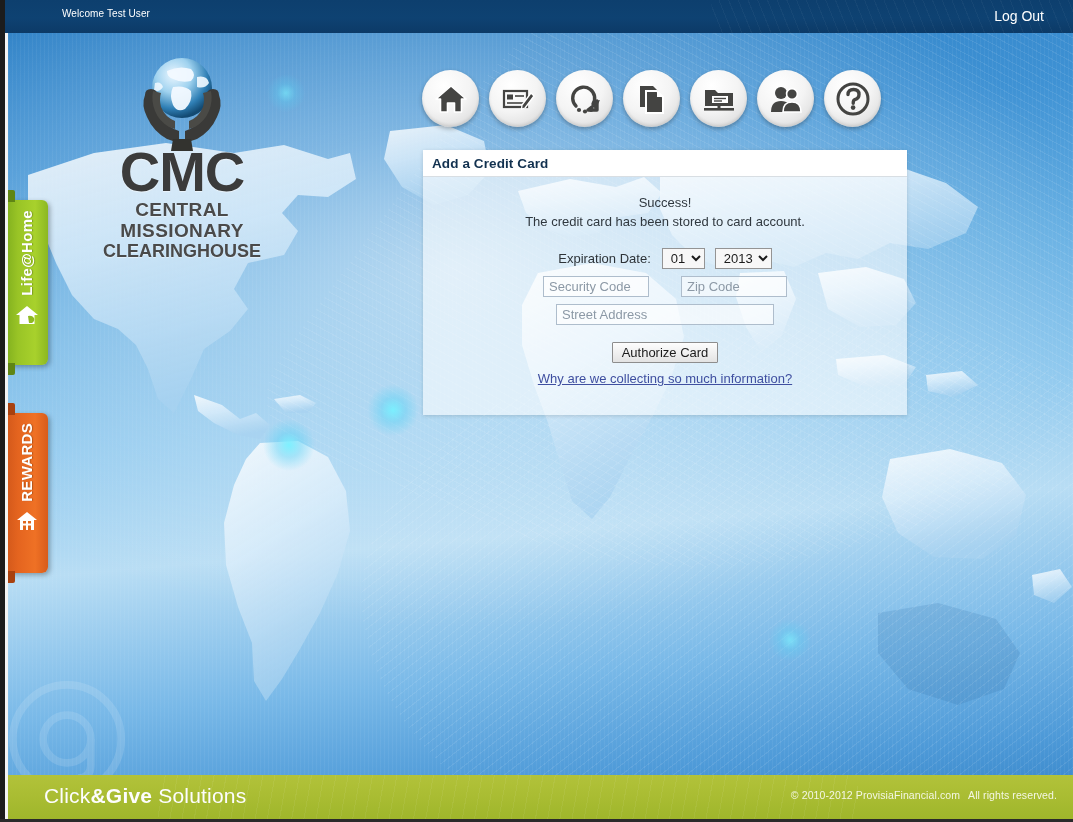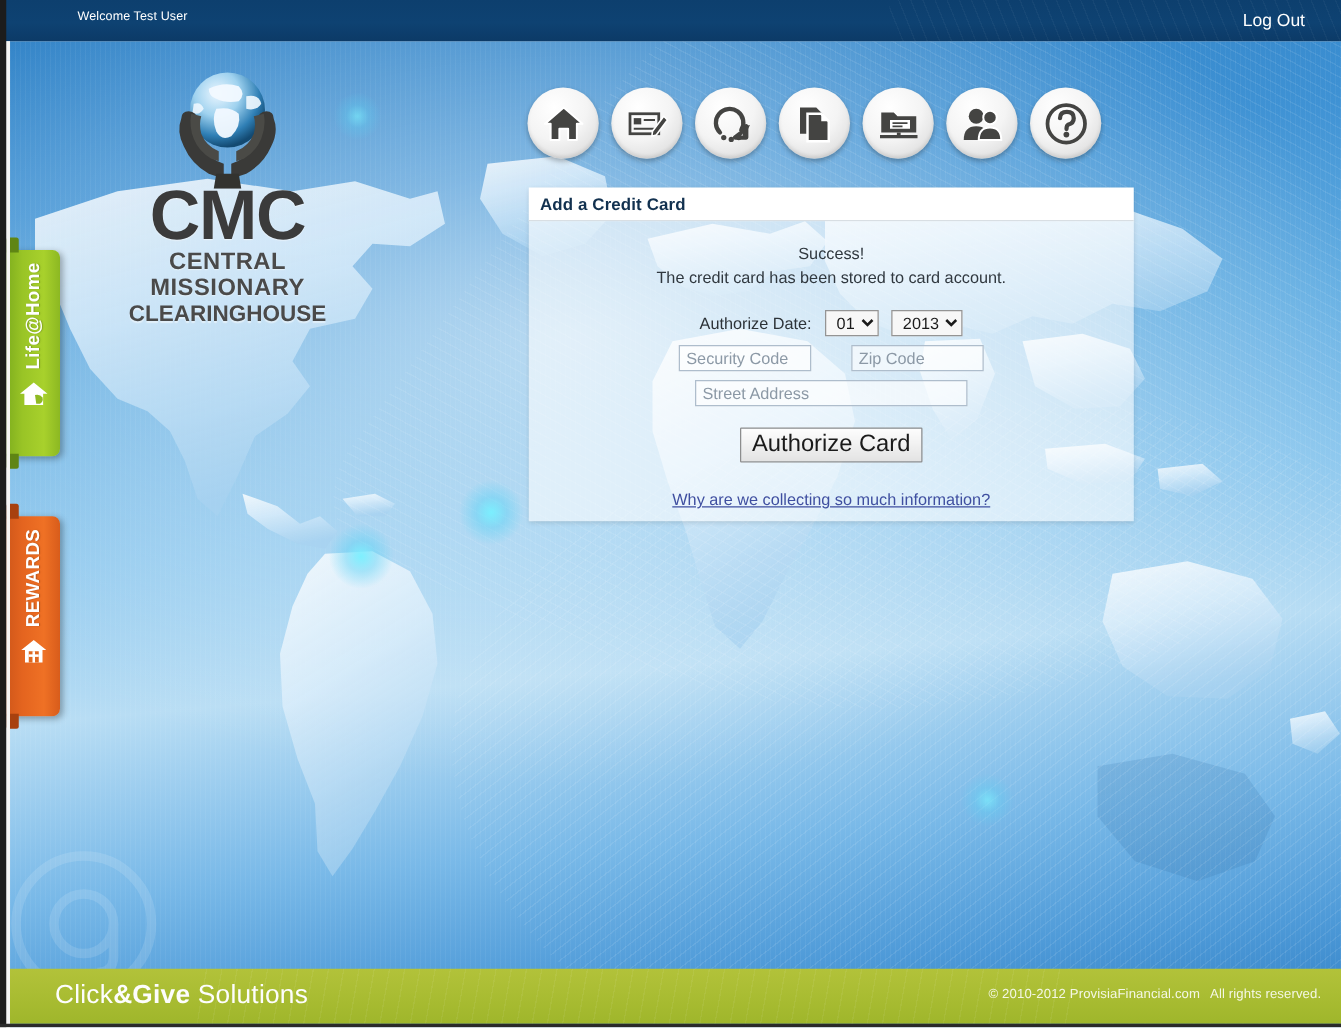--- a/index.html
+++ b/index.html
@@ -337,32 +337,32 @@
     background: #f7f7f7;
     padding: 0 2px 0 4px;
     outline: none;
     cursor: pointer;
   }
   #exp-year { margin-left: 5px; }
 
   #authorize-btn {
     margin-top: 10px;
     font-family: "Liberation Sans", sans-serif;
-    font-size: 19px;
+    font-size: 13px;
     color: #1b1b1b;
     padding: 2px 9px;
     border: 1px solid #8d8d8d;
     background: linear-gradient(180deg, #fdfdfd 0%, #f1f1f1 48%, #e3e3e3 100%);
     cursor: pointer;
     border-radius: 1px;
   }
 
   #why-link {
     display: inline-block;
-    margin-top: 22px;
+    margin-top: 8px;
     font-size: 13px;
     color: #3f4fa0;
     text-decoration: underline;
     cursor: pointer;
   }
 
   
   #watermark {
     position: absolute;
     left: 2px; bottom: 18px;
@@ -599,21 +599,21 @@
     </div>
     <div id="panel-body">
 
       <div class="msg">Success!</div>
       <div class="msg">The credit card has been stored to card account.</div>
 
       <div id="form-area">
 
 
         <div class="field-row">
-          <span id="exp-label">Authorize Date:</span>
+          <span id="exp-label">Expiration Date:</span>
           <select class="mini-select" id="exp-month"><option>01</option><option>02</option><option>03</option><option>04</option><option>05</option><option>06</option><option>07</option><option>08</option><option>09</option><option>10</option><option>11</option><option>12</option></select>
           <select class="mini-select" id="exp-year"><option>2013</option><option>2014</option><option>2015</option><option>2016</option><option>2017</option><option>2018</option><option>2019</option><option>2020</option></select>
         </div>
 
         <div class="field-row">
           <input class="txtinput" id="sec-code" type="text" placeholder="Security Code" style="">
           <input class="txtinput" id="zip-code" type="text" placeholder="Zip Code" style="">
         </div>
 
         <div class="field-row">

